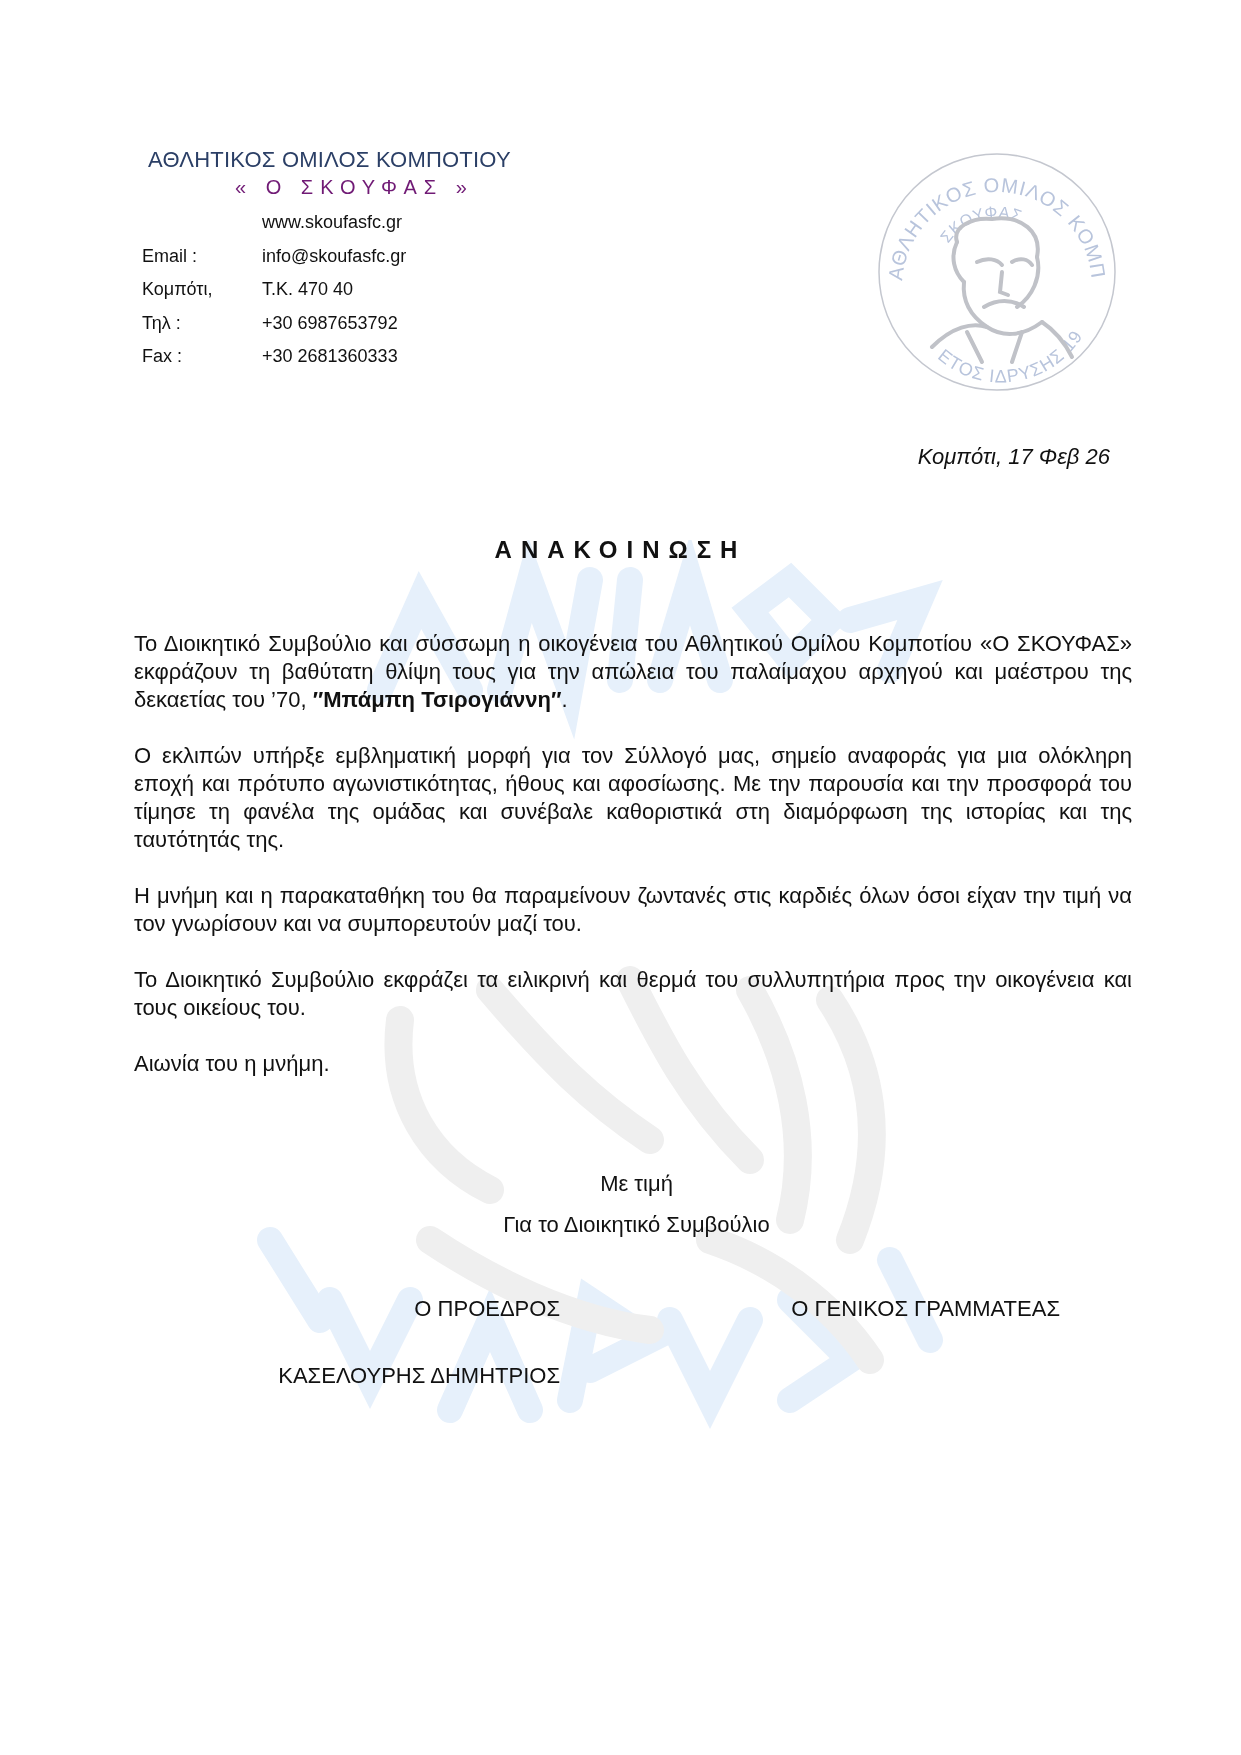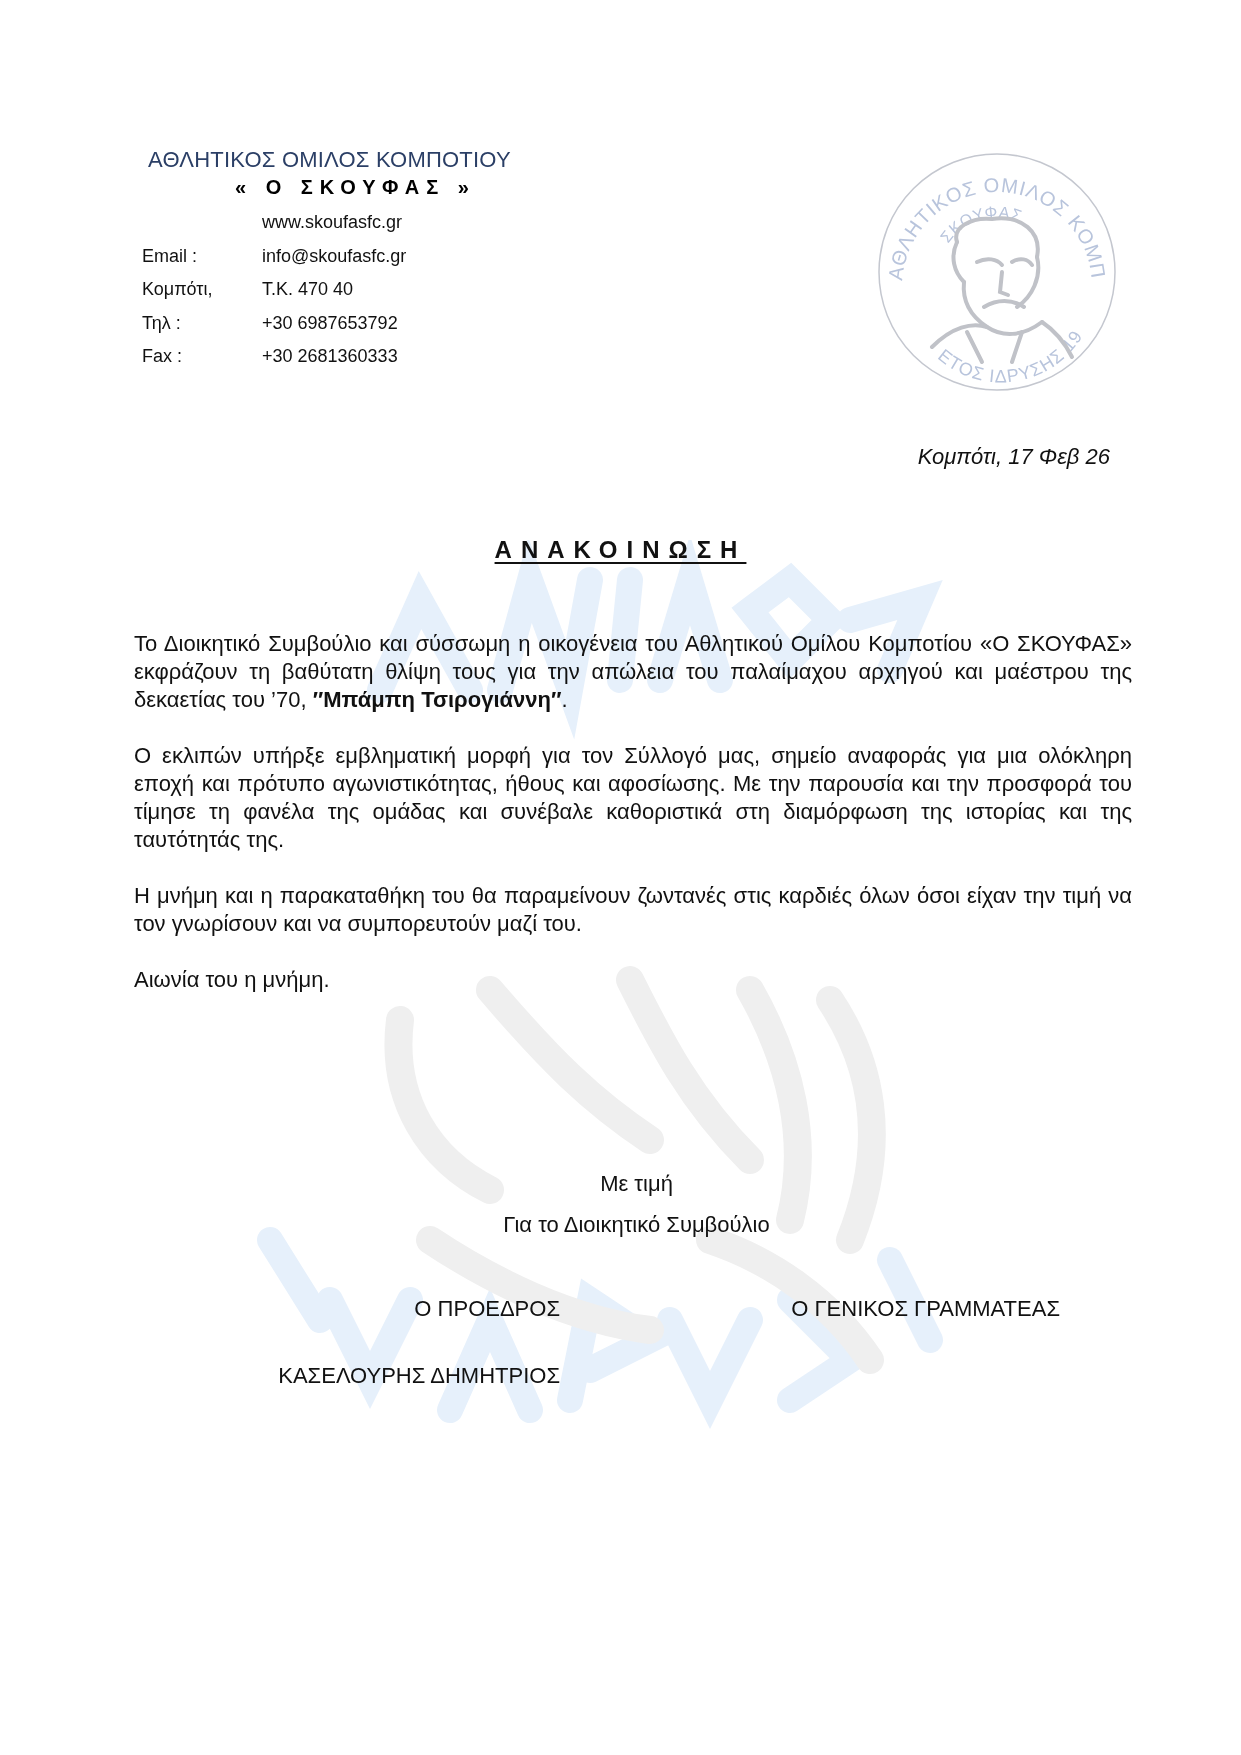--- a/index.html
+++ b/index.html
@@ -5,34 +5,34 @@
   html, body { margin: 0; padding: 0; background: #ffffff; }
   body { width: 1241px; height: 1755px; position: relative; overflow: hidden;
          font-family: "Liberation Sans", sans-serif; color: #111111; }
   .page { position: absolute; left: 0; top: 0; width: 1241px; height: 1755px; }
 
   
   .watermark { position: absolute; left: 230px; top: 540px; width: 800px; height: 900px; opacity: 1; }
 
   
   .org-name { position: absolute; left: 148px; top: 147px; font-size: 22px; color: #2b3f66; letter-spacing: 0.2px; }
-  .org-short { position: absolute; left: 235px; top: 176px; font-size: 20px; font-weight: bold; color: #000000; letter-spacing: 7px; }
+  .org-short { position: absolute; left: 235px; top: 176px; font-size: 20px; font-weight: normal; color: #701a75; letter-spacing: 7px; }
   .contact { position: absolute; left: 142px; top: 206px; font-size: 18px; line-height: 33.5px; }
   .contact .row { display: flex; height: 33.5px; }
   .contact .lbl { width: 120px; }
   .contact .web { padding-left: 120px; }
 
   
   .logo { position: absolute; left: 872px; top: 147px; width: 250px; height: 250px; }
 
   .date { position: absolute; right: 131px; top: 444px; font-size: 22px; font-style: italic; }
 
   .title { position: absolute; left: 0; width: 1241px; top: 536px; text-align: center; font-size: 24px; font-weight: bold;
            letter-spacing: 9px; }
-  .title span { text-decoration: underline; text-underline-offset: 4px; }
+  .title span { text-underline-offset: 4px; }
 
   .body { position: absolute; left: 134px; width: 998px; top: 630px; font-size: 22px; line-height: 28px; }
   .body p { margin: 0 0 28px 0; text-align: justify; text-align-last: left; }
   .body b { font-weight: bold; margin-top: 24px; }
 
   .closing { position: absolute; left: 16px; width: 1241px; text-align: center; font-size: 22px; }
   .sig { position: absolute; font-size: 22px; text-align: right; }
 </style>
 </head>
 <body>
@@ -124,20 +124,21 @@
   <div class="date">Κομπότι, 17 Φεβ 26</div>
 
   <div class="title">
     <span>ΑΝΑΚΟΙΝΩΣΗ</span>
   </div>
 
   <div class="body">
     <p><span>Το Διοικητικό Συμβούλιο και σύσσωμη η οικογένεια του Αθλητικού Ομίλου Κομποτίου «Ο ΣΚΟΥΦΑΣ» εκφράζουν τη βαθύτατη θλίψη τους για την απώλεια του παλαίμαχου αρχηγού και μαέστρου της δεκαετίας του ’70, </span><b>″Μπάμπη Τσιρογιάννη″</b><span>.</span></p>
     <p>Ο εκλιπών υπήρξε εμβληματική μορφή για τον Σύλλογό μας, σημείο αναφοράς για μια ολόκληρη εποχή και πρότυπο αγωνιστικότητας, ήθους και αφοσίωσης. Με την παρουσία και την προσφορά του τίμησε τη φανέλα της ομάδας και συνέβαλε καθοριστικά στη διαμόρφωση της ιστορίας και της ταυτότητάς της.</p>
     <p>Η μνήμη και η παρακαταθήκη του θα παραμείνουν ζωντανές στις καρδιές όλων όσοι είχαν την τιμή να τον γνωρίσουν και να συμπορευτούν μαζί του.</p>
+    <p>Το Διοικητικό Συμβούλιο εκφράζει τα ειλικρινή και θερμά του συλλυπητήρια προς την οικογένεια και τους οικείους του.</p>
     <p>Αιωνία του η μνήμη.</p>
   </div>
 
   <div class="closing" style="top:1171px;">Με τιμή</div>
   <div class="closing" style="top:1212px;">Για το Διοικητικό Συμβούλιο</div>
 
   <div class="sig" style="left:190px; width:370px; top:1296px;">Ο ΠΡΟΕΔΡΟΣ</div>
   <div class="sig" style="left:690px; width:370px; top:1296px;">Ο ΓΕΝΙΚΟΣ ΓΡΑΜΜΑΤΕΑΣ</div>
   <div class="sig" style="left:190px; width:370px; top:1363px;">ΚΑΣΕΛΟΥΡΗΣ ΔΗΜΗΤΡΙΟΣ</div>
 

